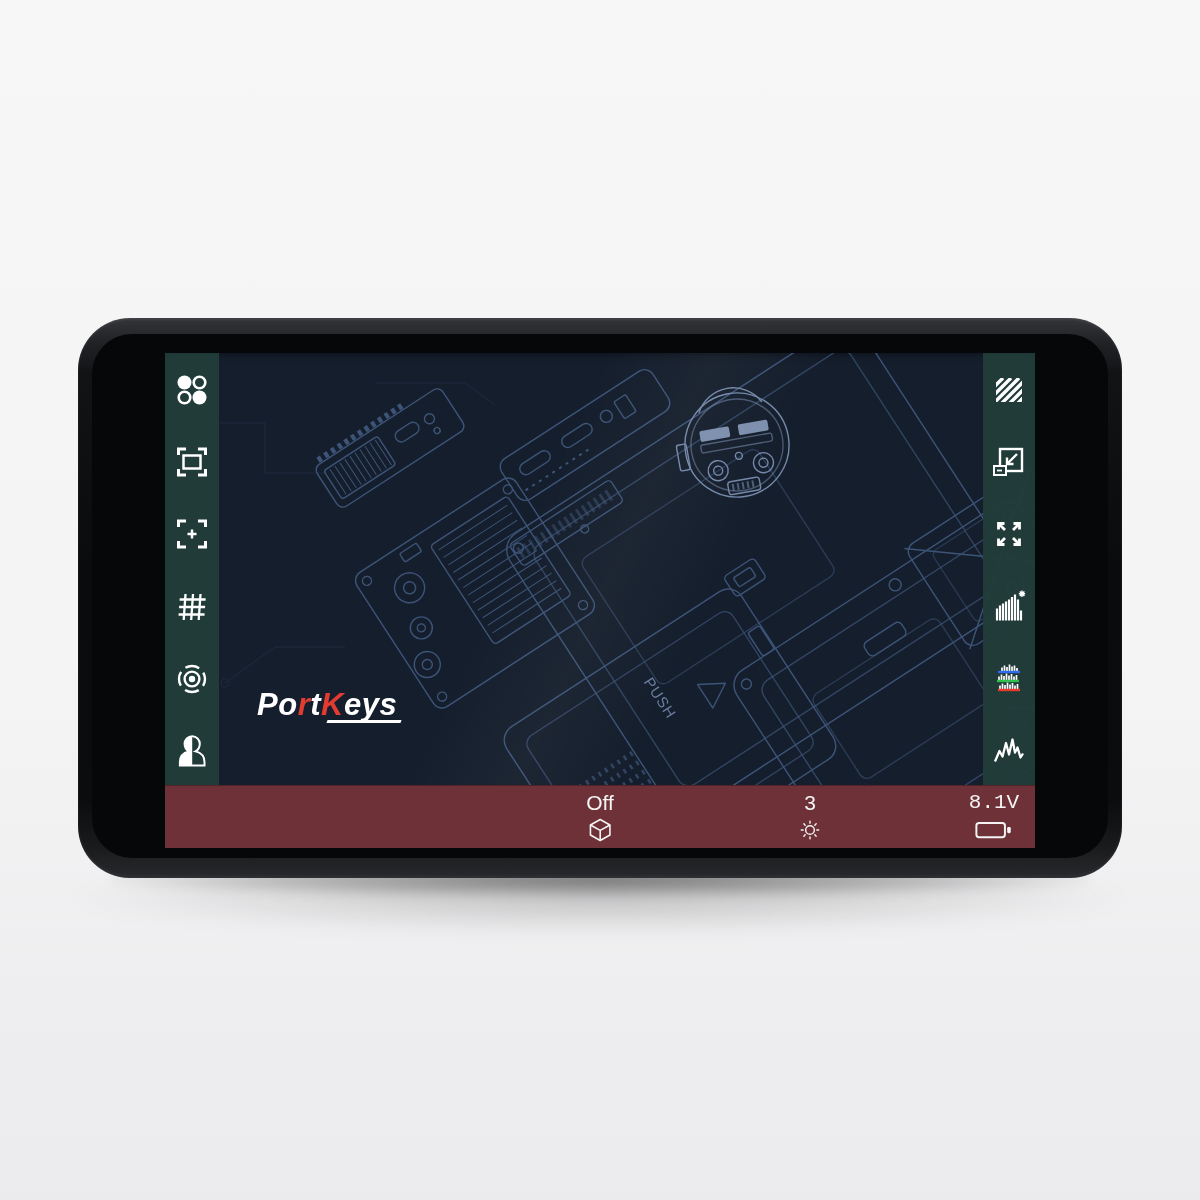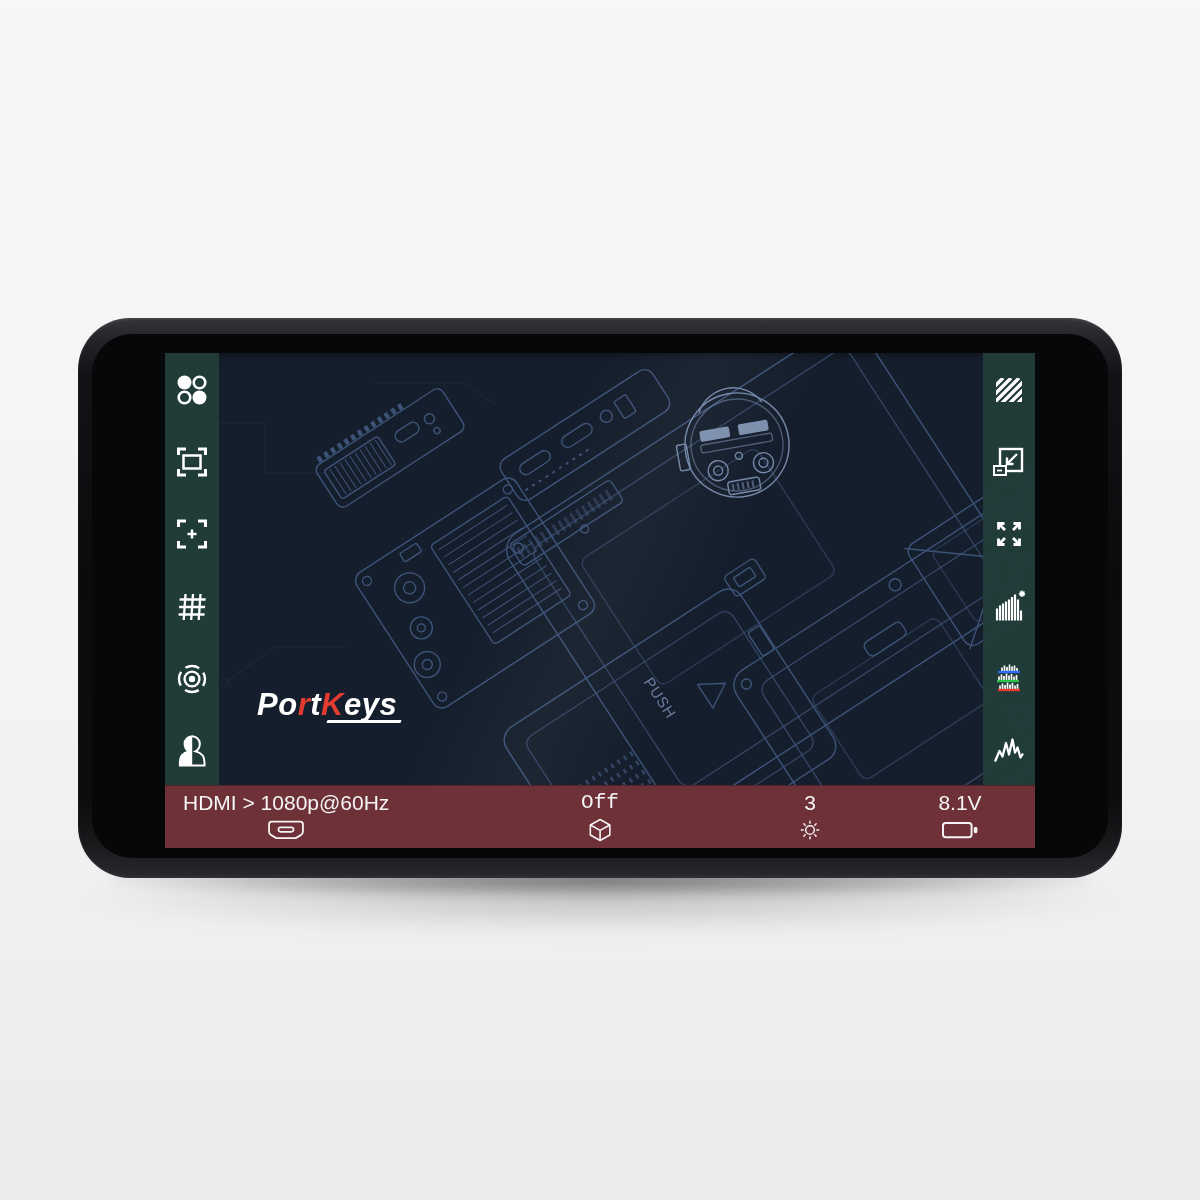--- a/index.html
+++ b/index.html
@@ -45,23 +45,23 @@
   .tool svg{display:block;}
 
   
   .statusbar{position:absolute;left:0;bottom:0;width:870px;height:63px;background:#6e3137;
     border-top:1px solid rgba(0,0,0,0.28);box-sizing:border-box;}
   .sb-group{position:absolute;top:4px;display:flex;flex-direction:column;align-items:center;gap:2px;
     color:#f4f4f5;cursor:pointer;}
   .sb-text{font-size:21px;line-height:25px;white-space:nowrap;}
   .sb-icon{height:26px;display:flex;align-items:center;justify-content:center;}
   .sb-input{left:18px;}
-  .sb-lut{left:435px;transform:translateX(-50%);font-family:Liberation Mono, monospace;}
+  .sb-lut{left:435px;transform:translateX(-50%);}
   .sb-brightness{left:645px;transform:translateX(-50%);}
-  .sb-battery{left:795px;transform:translateX(-50%);}
+  .sb-battery{left:829px;transform:translateX(-50%);font-family:Liberation Mono, monospace;}
 </style>
 </head>
 <body>
 
 <div class="stage">
   <div class="shadow-wide"></div>
   <div class="shadow-core"></div>
 
   <div class="device">
     <div class="device-face"></div>
@@ -288,29 +288,20 @@
           </svg>
         </button>
         <button class="tool">
           <svg width="40" height="40" viewBox="0 0 40 40" fill="none" stroke="#fff" stroke-width="2.3" stroke-linejoin="round">
             <path d="M6 30.5 L10.5 20 L13.5 25.5 L17 12 L20 23.5 L23.5 8.5 L26 21.5 L28.5 16.5 L31.5 26.5 L34 22.5"></path>
           </svg>
         </button>
       </nav>
 
       <div class="statusbar">
-        <div class="sb-group sb-input">
-          <div class="sb-text">HDMI &gt; 1080p@60Hz</div>
-          <div class="sb-icon">
-            <svg width="40" height="25" viewBox="0 0 44 28" fill="none" stroke="#f4f4f5">
-              <path d="M6 4 H38 Q41 4 41 7 V15 Q41 18 38.5 19.2 L33 22.5 H11 L5.5 19.2 Q3 18 3 15 V7 Q3 4 6 4 Z" stroke-width="2"></path>
-              <rect x="13.5" y="10.5" width="17" height="5" rx="2.5" stroke-width="1.8"></rect>
-            </svg>
-          </div>
-        </div>
 
         <div class="sb-group sb-lut">
           <div class="sb-text">Off</div>
           <div class="sb-icon">
             <svg width="26" height="26" viewBox="0 0 36 36" fill="none" stroke="#f4f4f5" stroke-width="2.2" stroke-linejoin="round">
               <path d="M18 3.5 L31.5 11 V25 L18 32.5 L4.5 25 V11 Z"></path>
               <path d="M4.5 11 L18 18.5 L31.5 11 M18 18.5 V32.5"></path>
             </svg>
           </div>
         </div>

